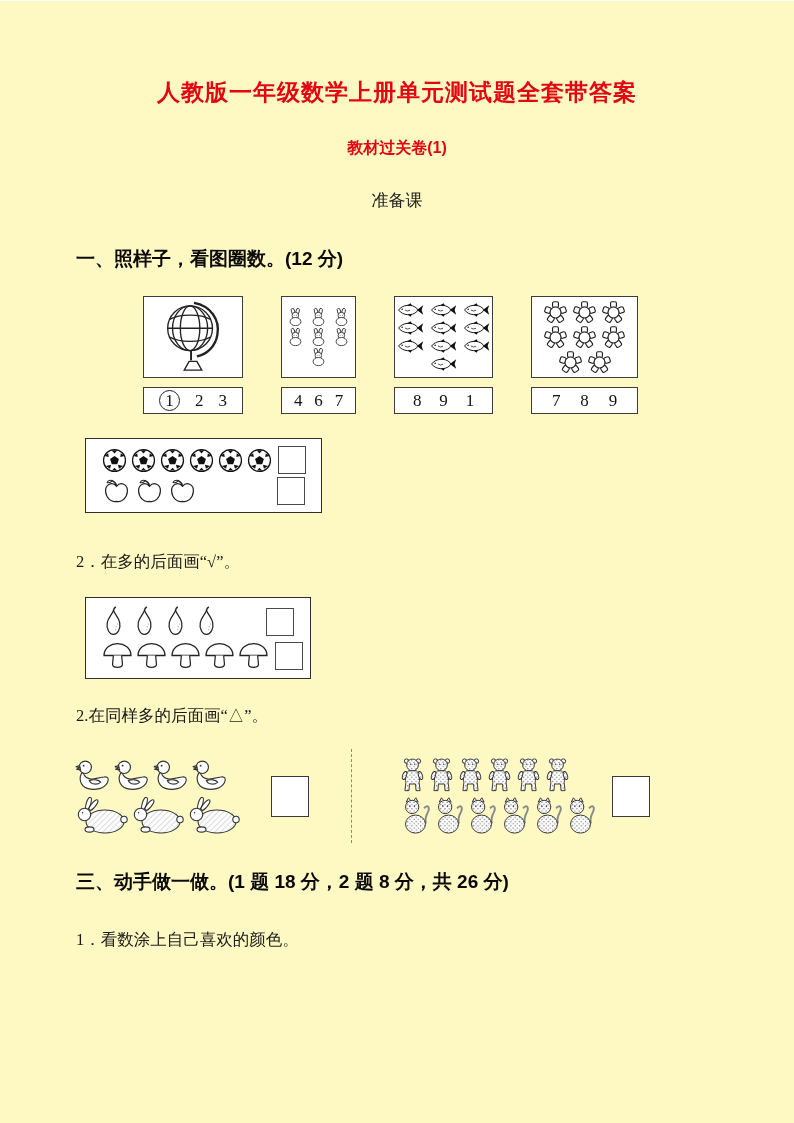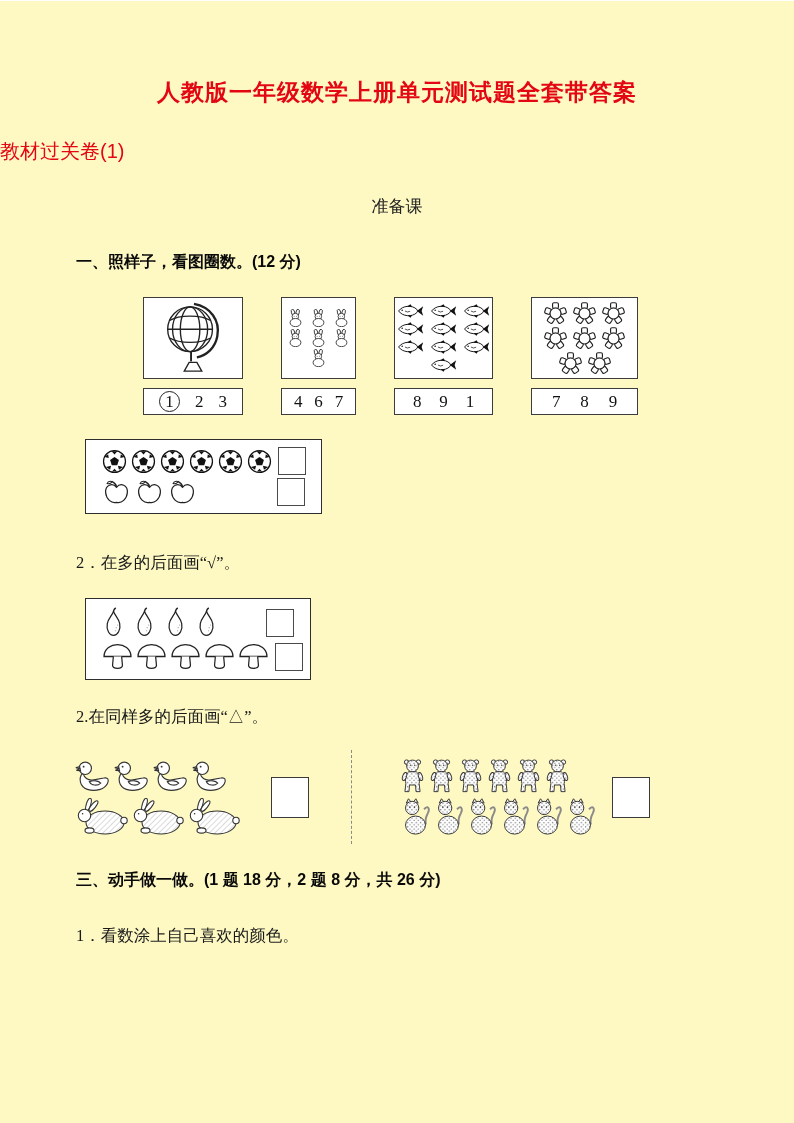--- a/index.html
+++ b/index.html
@@ -17,36 +17,37 @@
     margin:76px 30px 0 30px;
     text-align:center;
     font-family:"Liberation Sans", sans-serif;
     font-weight:700;
     font-size:23px;
     letter-spacing:1px;
     color:#e30613;
   }
   .doc-subtitle{
     margin:30px 0 0;
+    text-align:center;
     font-family:"Liberation Sans", sans-serif;
-    font-weight:400;
-    font-size:20px;
+    font-weight:700;
+    font-size:16px;
     color:#e30613;
   }
   .lesson-title{
     margin:30px 0 0;
     text-align:center;
     font-size:17px;
     color:#222;
   }
   .sec-heading{
     margin:34px 0 0 76px;
     font-family:"Liberation Sans", sans-serif;
     font-weight:700;
-    font-size:16px;
+    font-size:19px;
     color:#0a0a0a;
   }
   .q-label{
     margin:30px 0 0 76px;
     font-size:16.5px;
     color:#1a1a1a;
   }
   
   .pics-wrap{display:flex;gap:38px;margin:24px 0 0 143px;}
   .pic-col{display:flex;flex-direction:column;gap:9px;}

